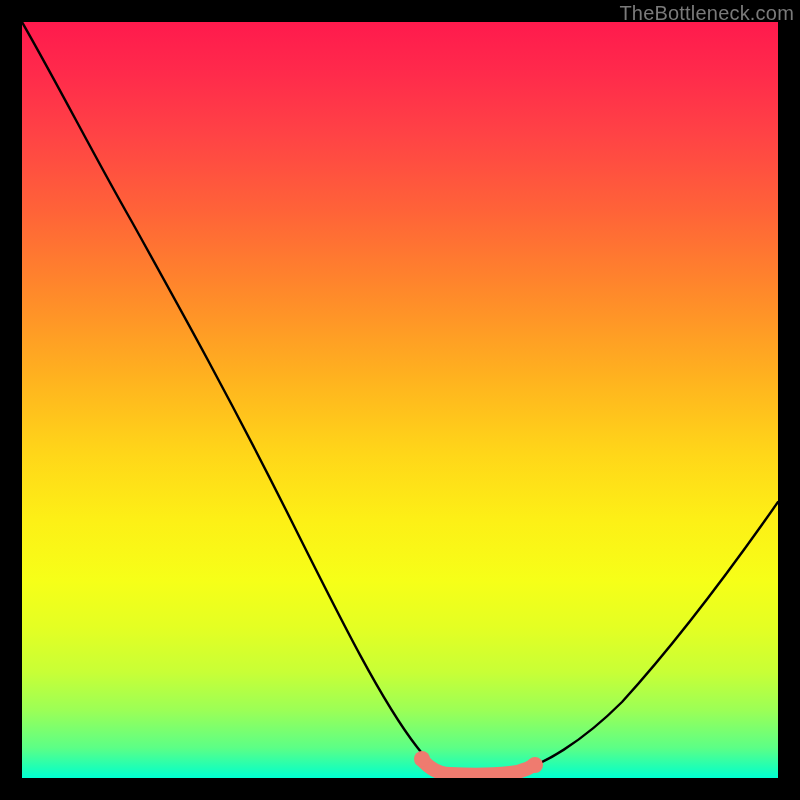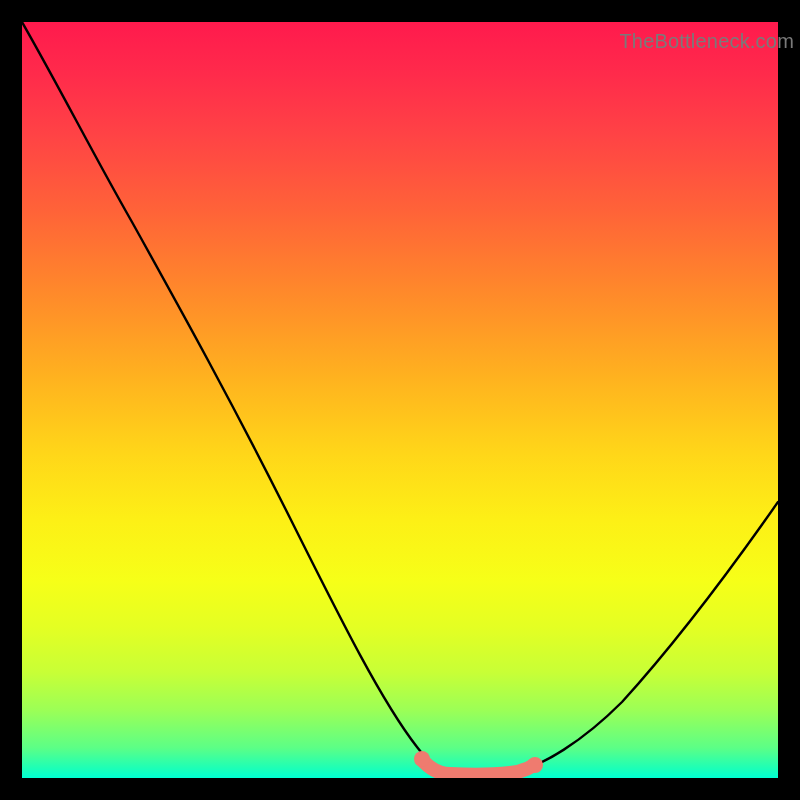--- a/index.html
+++ b/index.html
@@ -59,21 +59,20 @@
     height: 756px;
   }
   .watermark {
     position: absolute;
     top: 2px;
     right: 6px;
     color: #7a7a7a;
     font-size: 20px;
     letter-spacing: 0.2px;
     font-weight: 500;
-    margin-top: 28px;
   }
 </style>
 </head>
 <body>
 
 <div class="frame">
   <div class="plot-area">
     <div class="gradient-bg"></div>
 
     <svg class="curve-svg" viewBox="0 0 756 756" preserveAspectRatio="none">

